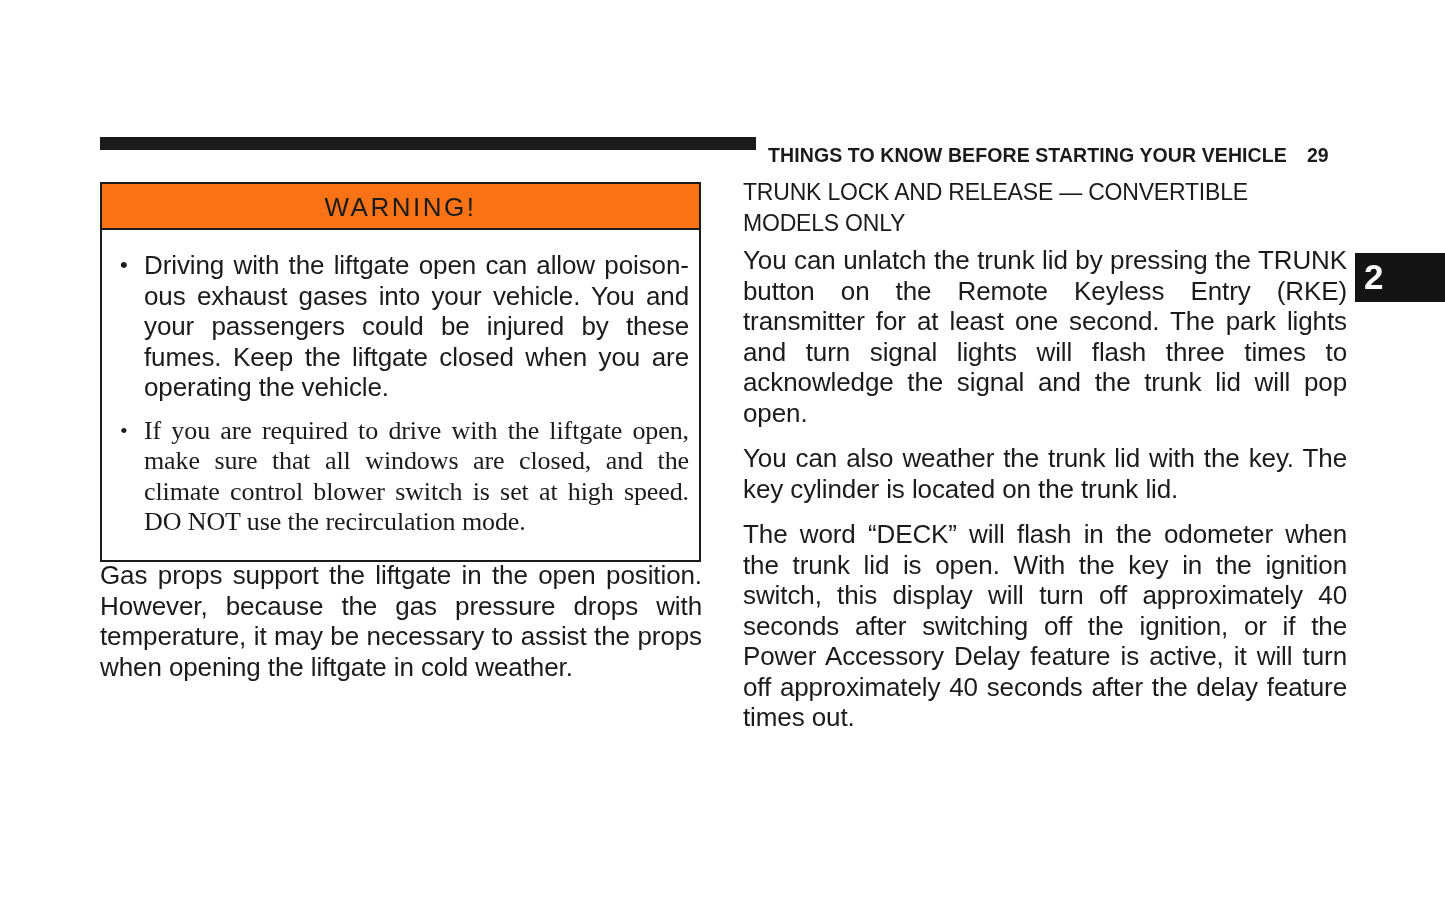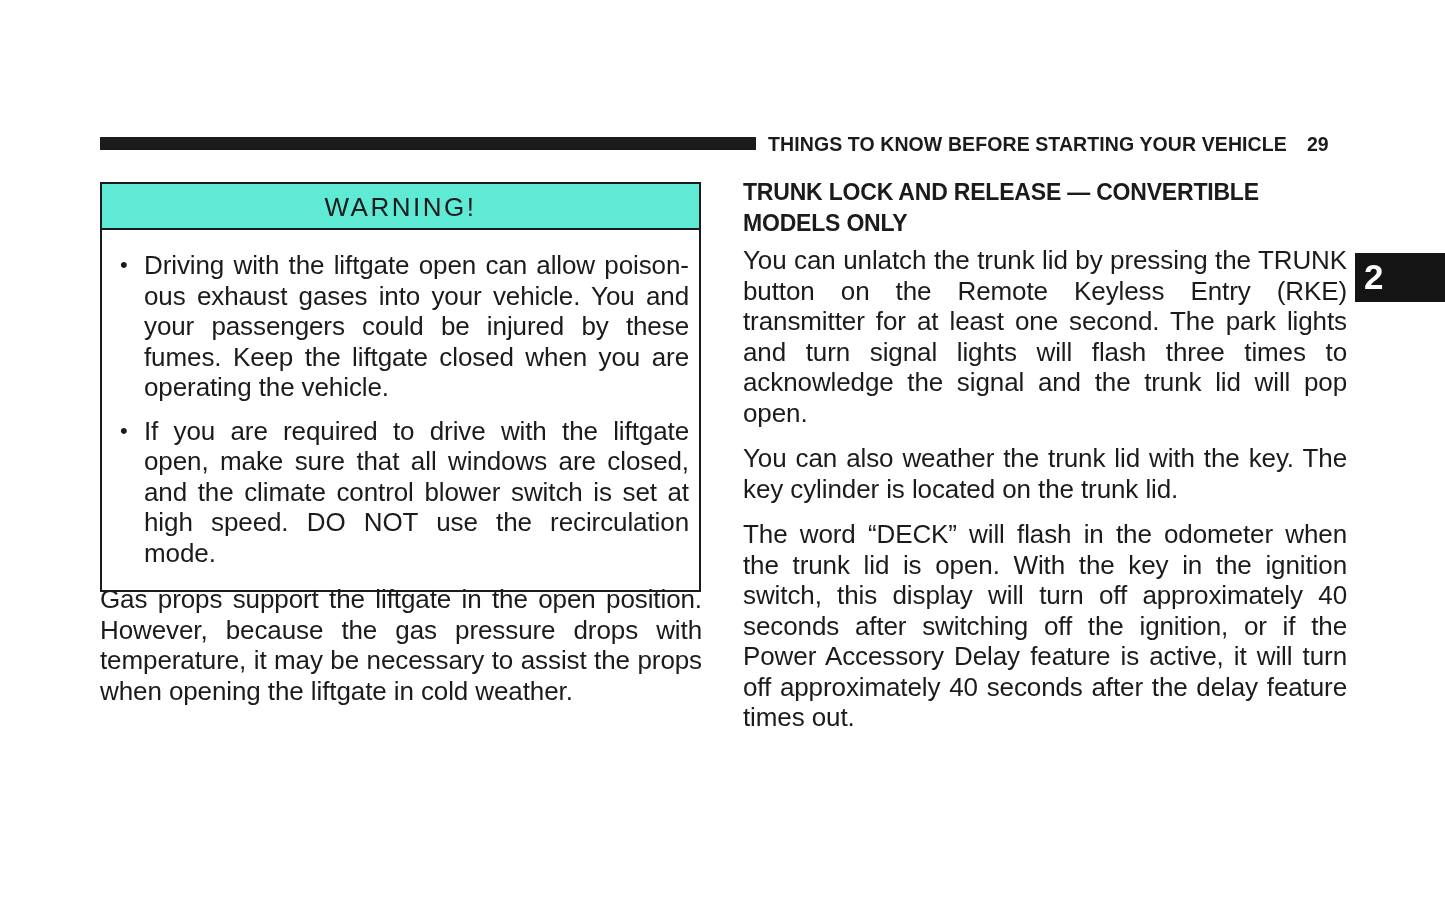--- a/index.html
+++ b/index.html
@@ -14,21 +14,21 @@
 
   
   .header-bar {
     position: absolute;
     left: 100px; top: 137px;
     width: 656px; height: 13px;
     background: #1b1b1b;
   }
   .header-text {
     position: absolute;
-    left: 768px; top: 133px;
+    left: 768px; top: 144px;
     width: 600px;
     font-size: 19.5px;
     font-weight: bold;
     letter-spacing: 0.1px;
     white-space: nowrap;
   }
   .header-text .pagenum { margin-left: 20px; }
 
   
   .section-tab {
@@ -44,21 +44,21 @@
   }
 
   
   .warning-box {
     position: absolute;
     left: 100px; top: 182px;
     width: 601px;
     border: 2px solid #1b1b1b;
   }
   .warning-header {
-    background: #5eead4;
+    background: #f97316;
     border-bottom: 2px solid #1b1b1b;
     height: 46px;
     text-align: center;
     font-size: 26px;
     letter-spacing: 2.5px;
     line-height: 46px;
     font-weight: 400;
   }
   .warning-body {
     padding: 20px 10px 18px 16px;
@@ -67,50 +67,50 @@
     list-style: none;
   }
   .warning-body li {
     position: relative;
     padding-left: 26px;
     font-size: 26px;
     line-height: 30.5px;
     text-align: justify;
     margin-bottom: 13px;
   }
-  .warning-body li:last-child { margin-bottom: 4px; }
+  .warning-body li:last-child { margin-bottom: 4px; font-family: Liberation Serif, serif; }
   .warning-body li::before {
     content: "•";
     position: absolute;
     left: 2px;
     font-size: 22px;
   }
 
   .body-text {
     font-size: 26px;
     line-height: 30.5px;
     text-align: justify;
     letter-spacing: -0.1px;
   }
 
   .gas-paragraph {
     position: absolute;
-    left: 100px; top: 584px;
+    left: 100px; top: 560px;
     width: 602px;
   }
 
   
   .right-column {
     position: absolute;
     left: 743px; top: 177px;
     width: 604px;
   }
   .right-heading {
     font-size: 23px;
-    font-weight: bold;
+    font-weight: normal;
     line-height: 31px;
     margin-bottom: 6px;
     text-align: left;
     letter-spacing: -0.2px;
   }
   .right-column p { margin-bottom: 15px; }
 </style>
 </head>
 <body>
 

